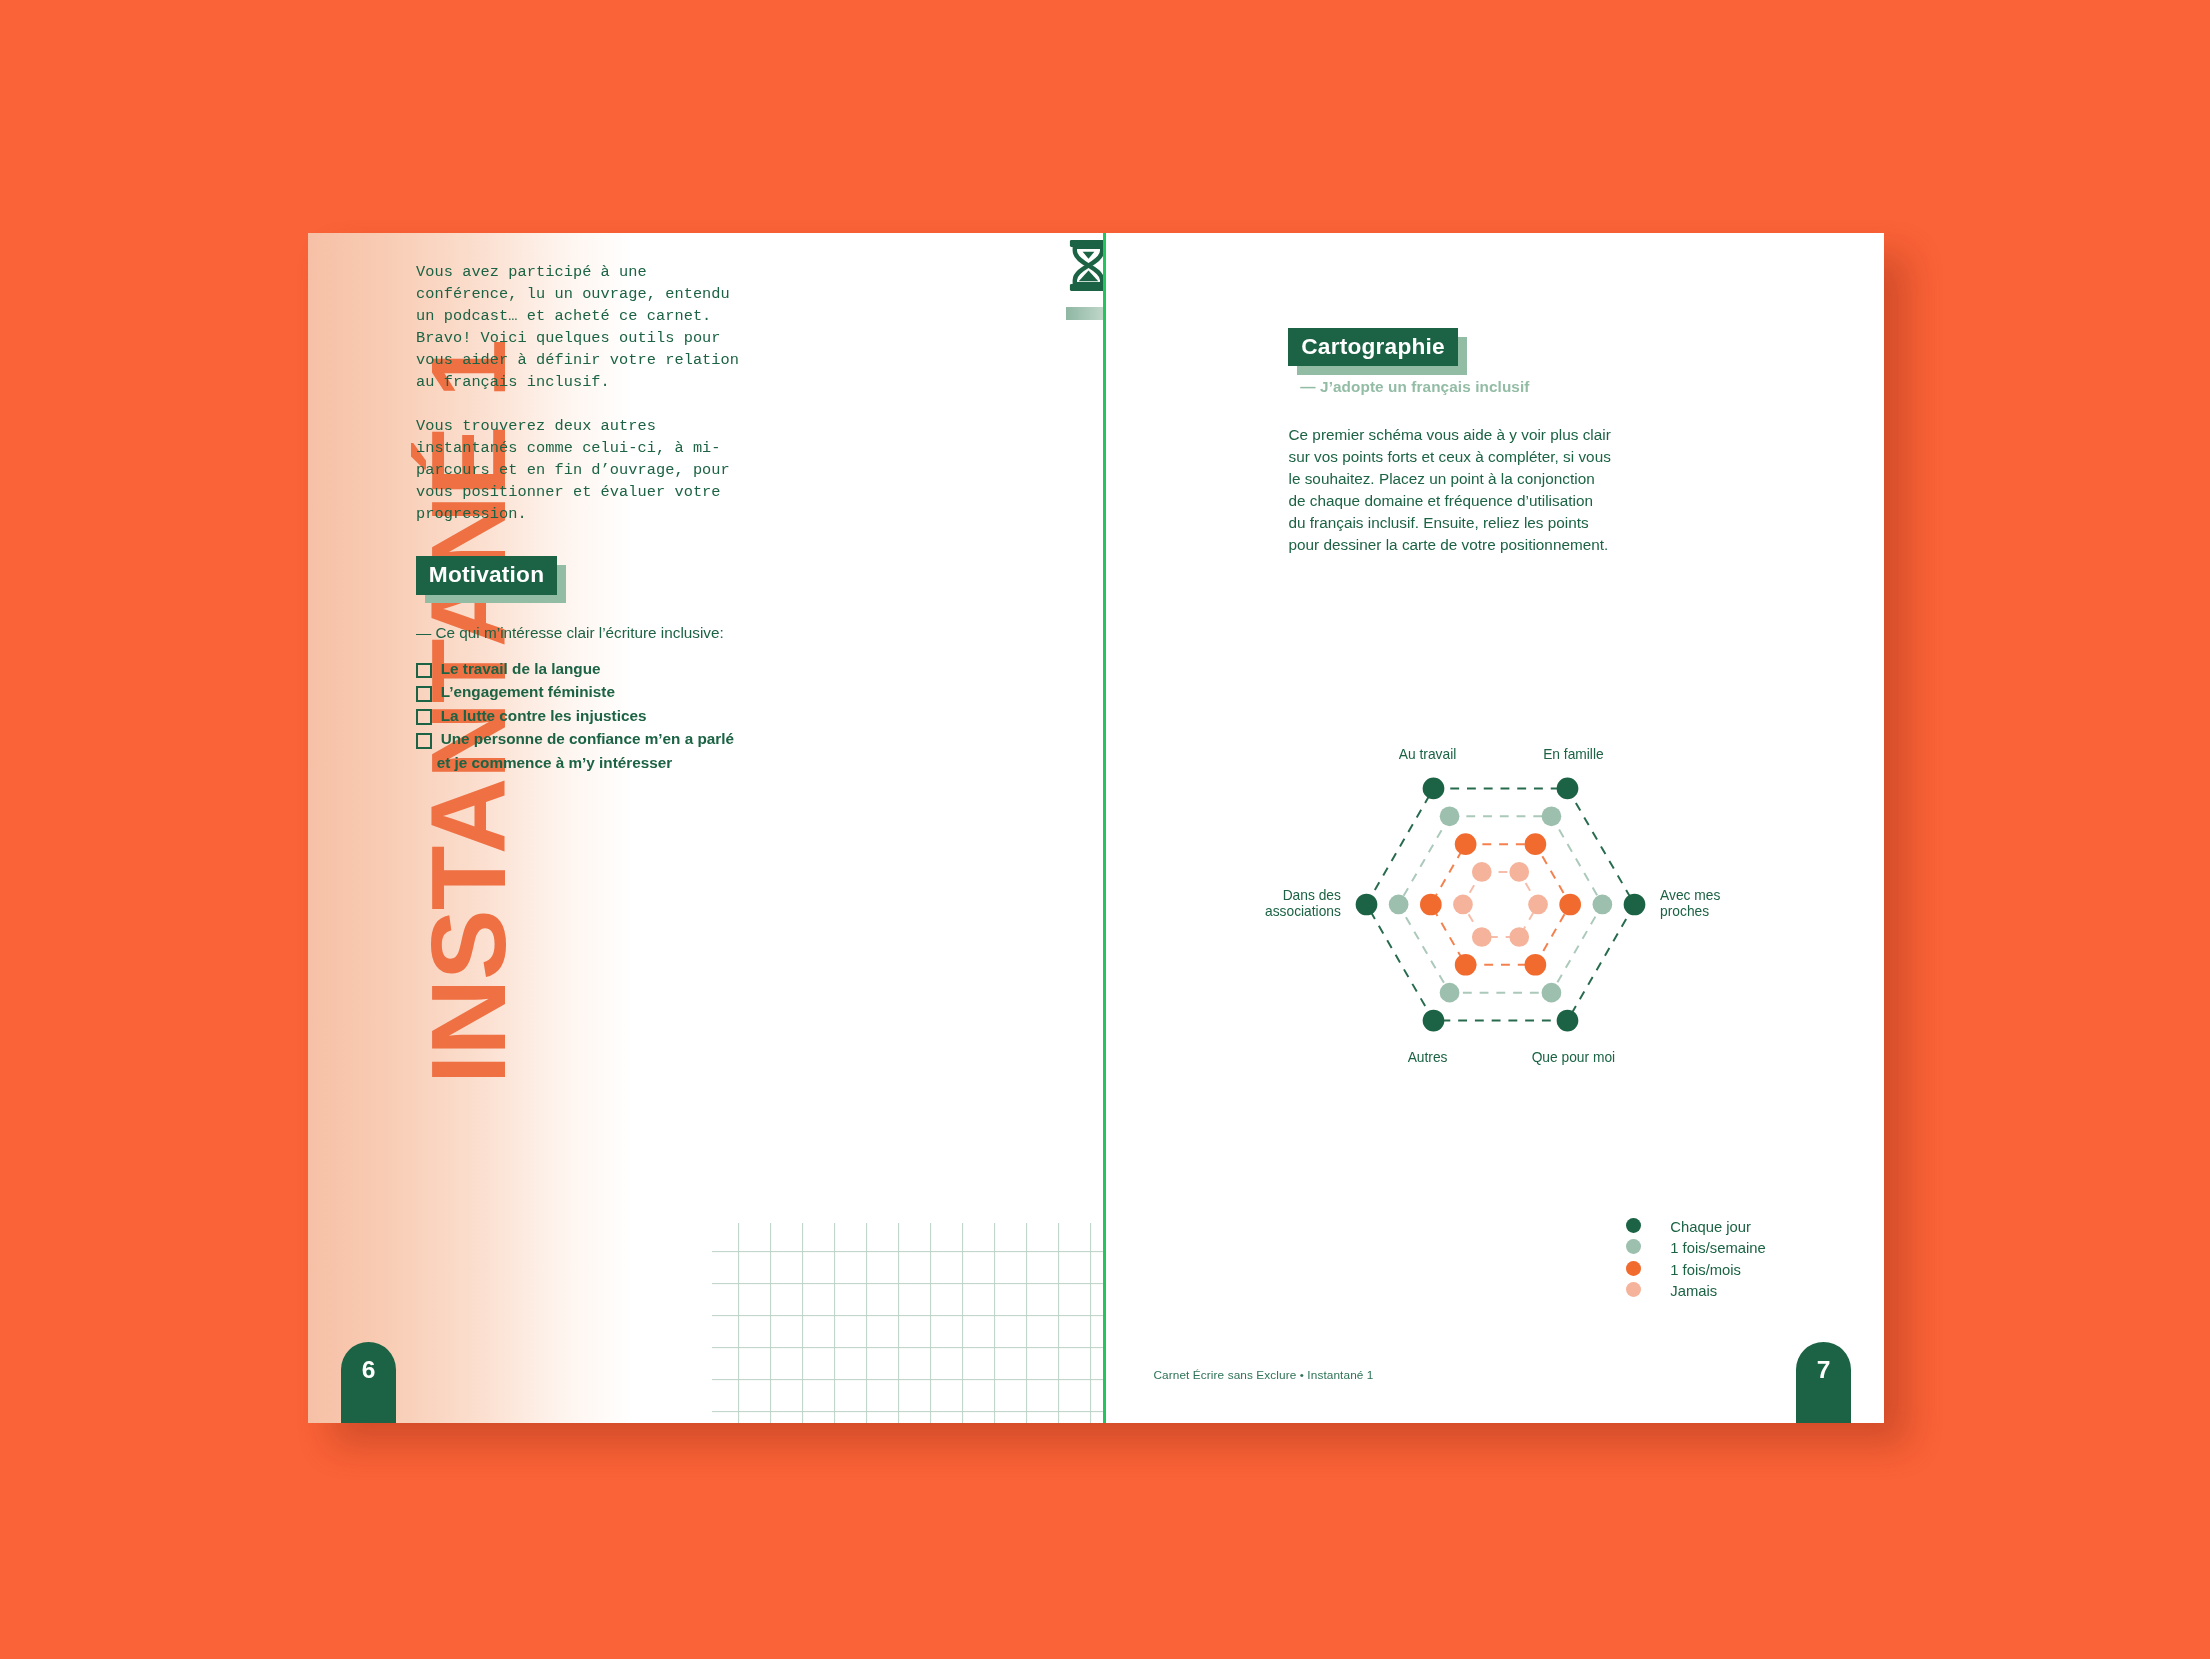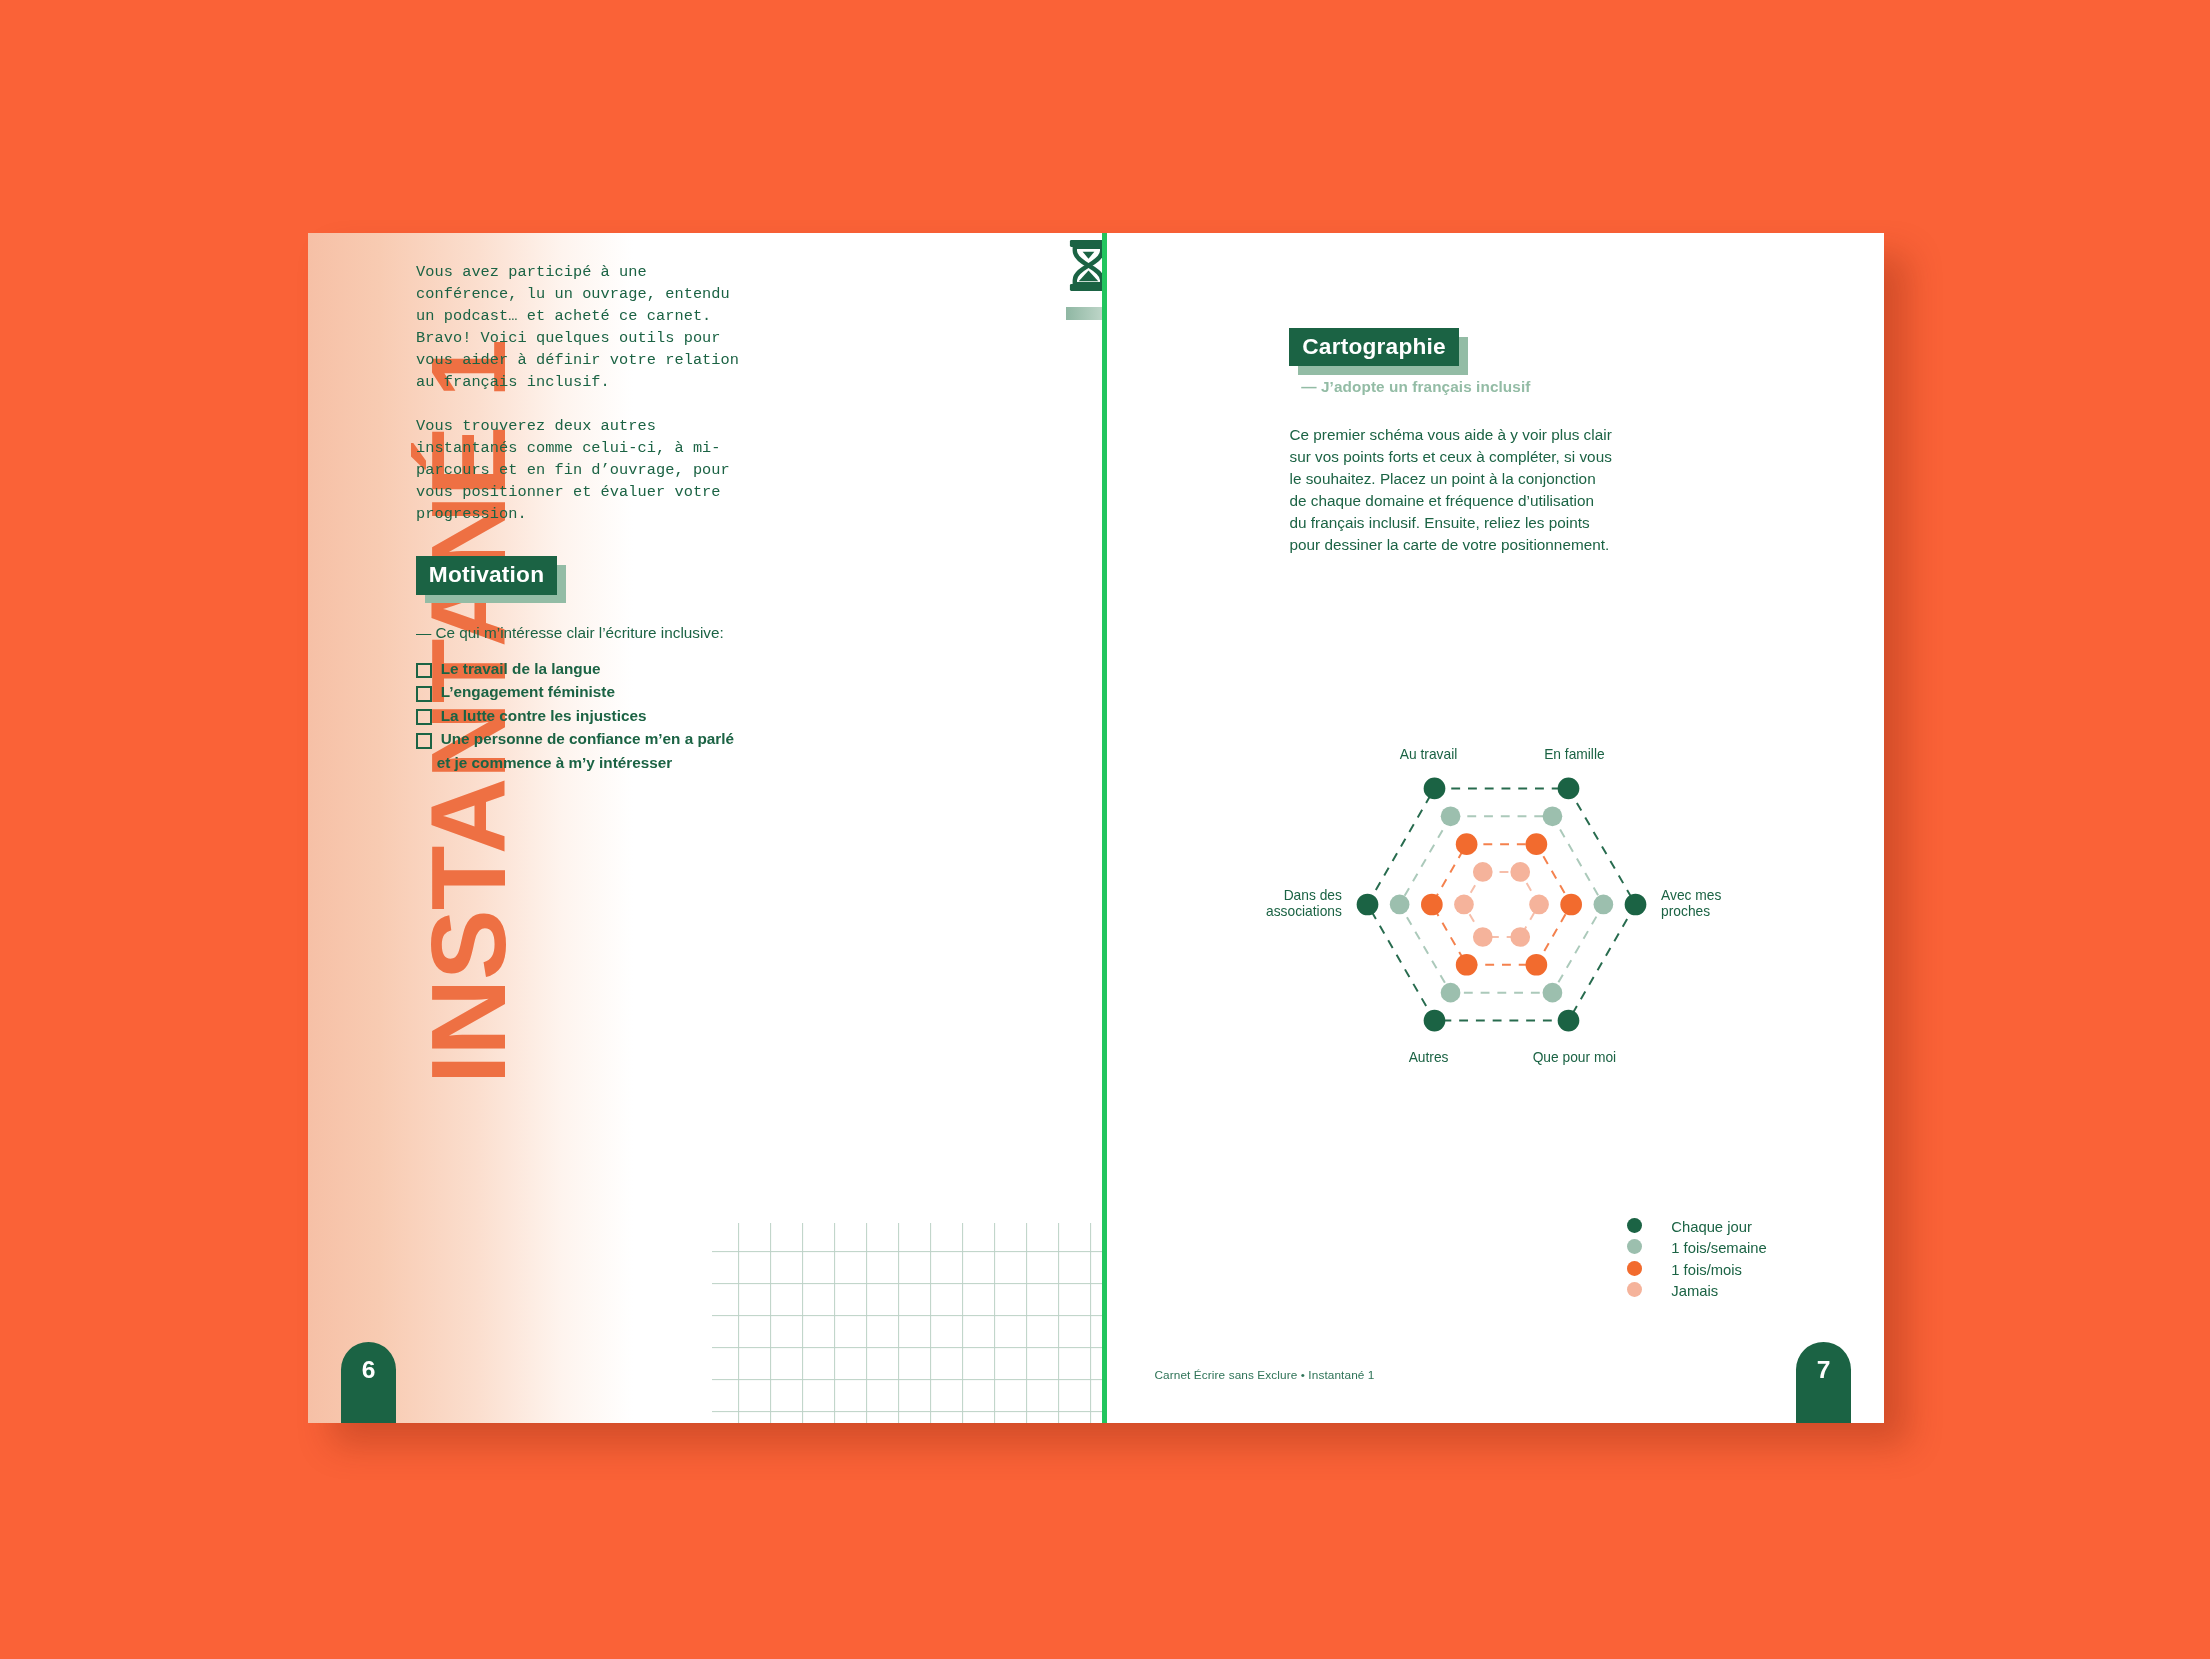--- a/index.html
+++ b/index.html
@@ -12,21 +12,21 @@
 
   
   .spread{
     position:absolute;left:308px;top:233px;width:1576px;height:1190px;
     box-shadow:23.6px 21.7px 33px rgba(120,30,10,.30);
     background:#fff;
     display:flex;
   }
   .page{position:relative;height:100%;background:#fff;overflow:hidden;}
   .page-left{width:797px;}
-  .page-right{width:779px;border-left:5px solid #22c55e;}
+  .page-right{width:779px;border-left:3px solid #22c55e;}
 
   
   .wash{
     position:absolute;left:0;top:0;width:325px;height:100%;
     background:linear-gradient(to right,#F6C0A6 0%,#F8CBB2 22%,#FBDECE 52%,#FEF4EE 78%,#ffffff 100%);
   }
 
   
   .vtitle{
     position:absolute;

